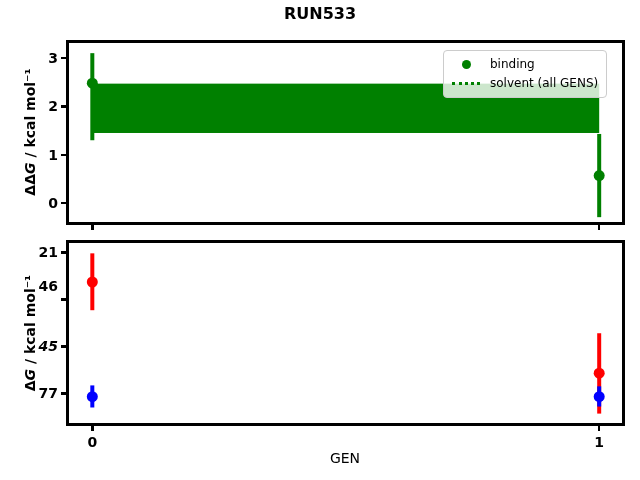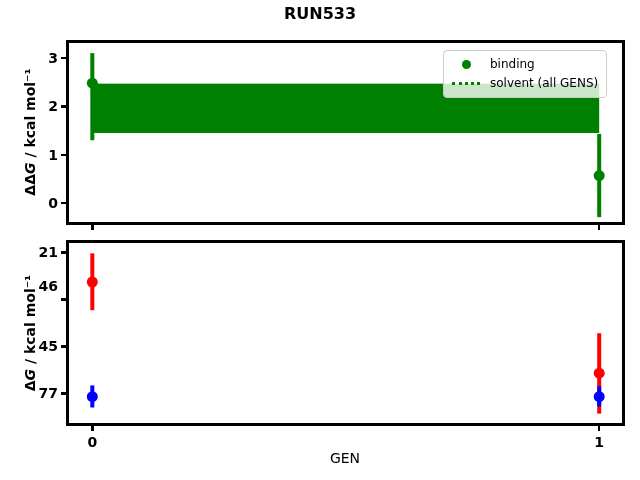--- a/index.html
+++ b/index.html
@@ -108,21 +108,21 @@
     <div class="ytick-label" style="right: 582px; top: 145.754px;">1</div>
     <div class="tick-mark" style="left: 61px; top: 105.126px; width: 5px; height: 2.5px;"></div>
     <div class="ytick-label" style="right: 582px; top: 97.3757px;">2</div>
     <div class="tick-mark" style="left: 61px; top: 56.7473px; width: 5px; height: 2.5px;"></div>
     <div class="ytick-label" style="right: 582px; top: 48.9973px;">3</div>
     <div class="tick-mark" style="left: 91.0662px; top: 225px; width: 2.5px; height: 5px;"></div>
     <div class="tick-mark" style="left: 597.941px; top: 225px; width: 2.5px; height: 5px;"></div>
     <div class="tick-mark" style="left: 61px; top: 392.142px; width: 5px; height: 2.5px;"></div>
     <div class="ytick-label" style="right: 582px; top: 384.392px;">77</div>
     <div class="tick-mark" style="left: 61px; top: 345.144px; width: 5px; height: 2.5px;"></div>
-    <div class="ytick-label" style="right: 582px; top: 337.394px;">45</div>
+    <div class="ytick-label" style="right: 582px; top: 337.394px; font-style: italic;">45</div>
     <div class="tick-mark" style="left: 61px; top: 298.147px; width: 5px; height: 2.5px;"></div>
     <div class="ytick-label" style="right: 582px; top: 277px;">46</div>
     <div class="tick-mark" style="left: 61px; top: 251.149px; width: 5px; height: 2.5px;"></div>
     <div class="ytick-label" style="right: 582px; top: 243.399px;">21</div>
     <div class="tick-mark" style="left: 91.0662px; top: 426px; width: 2.5px; height: 5px;"></div>
     <div class="xtick-label" style="left: 92.3162px; top: 433px;">0</div>
     <div class="tick-mark" style="left: 597.941px; top: 426px; width: 2.5px; height: 5px;"></div>
     <div class="xtick-label" style="left: 599.191px; top: 433px;">1</div>
   </div>
 

